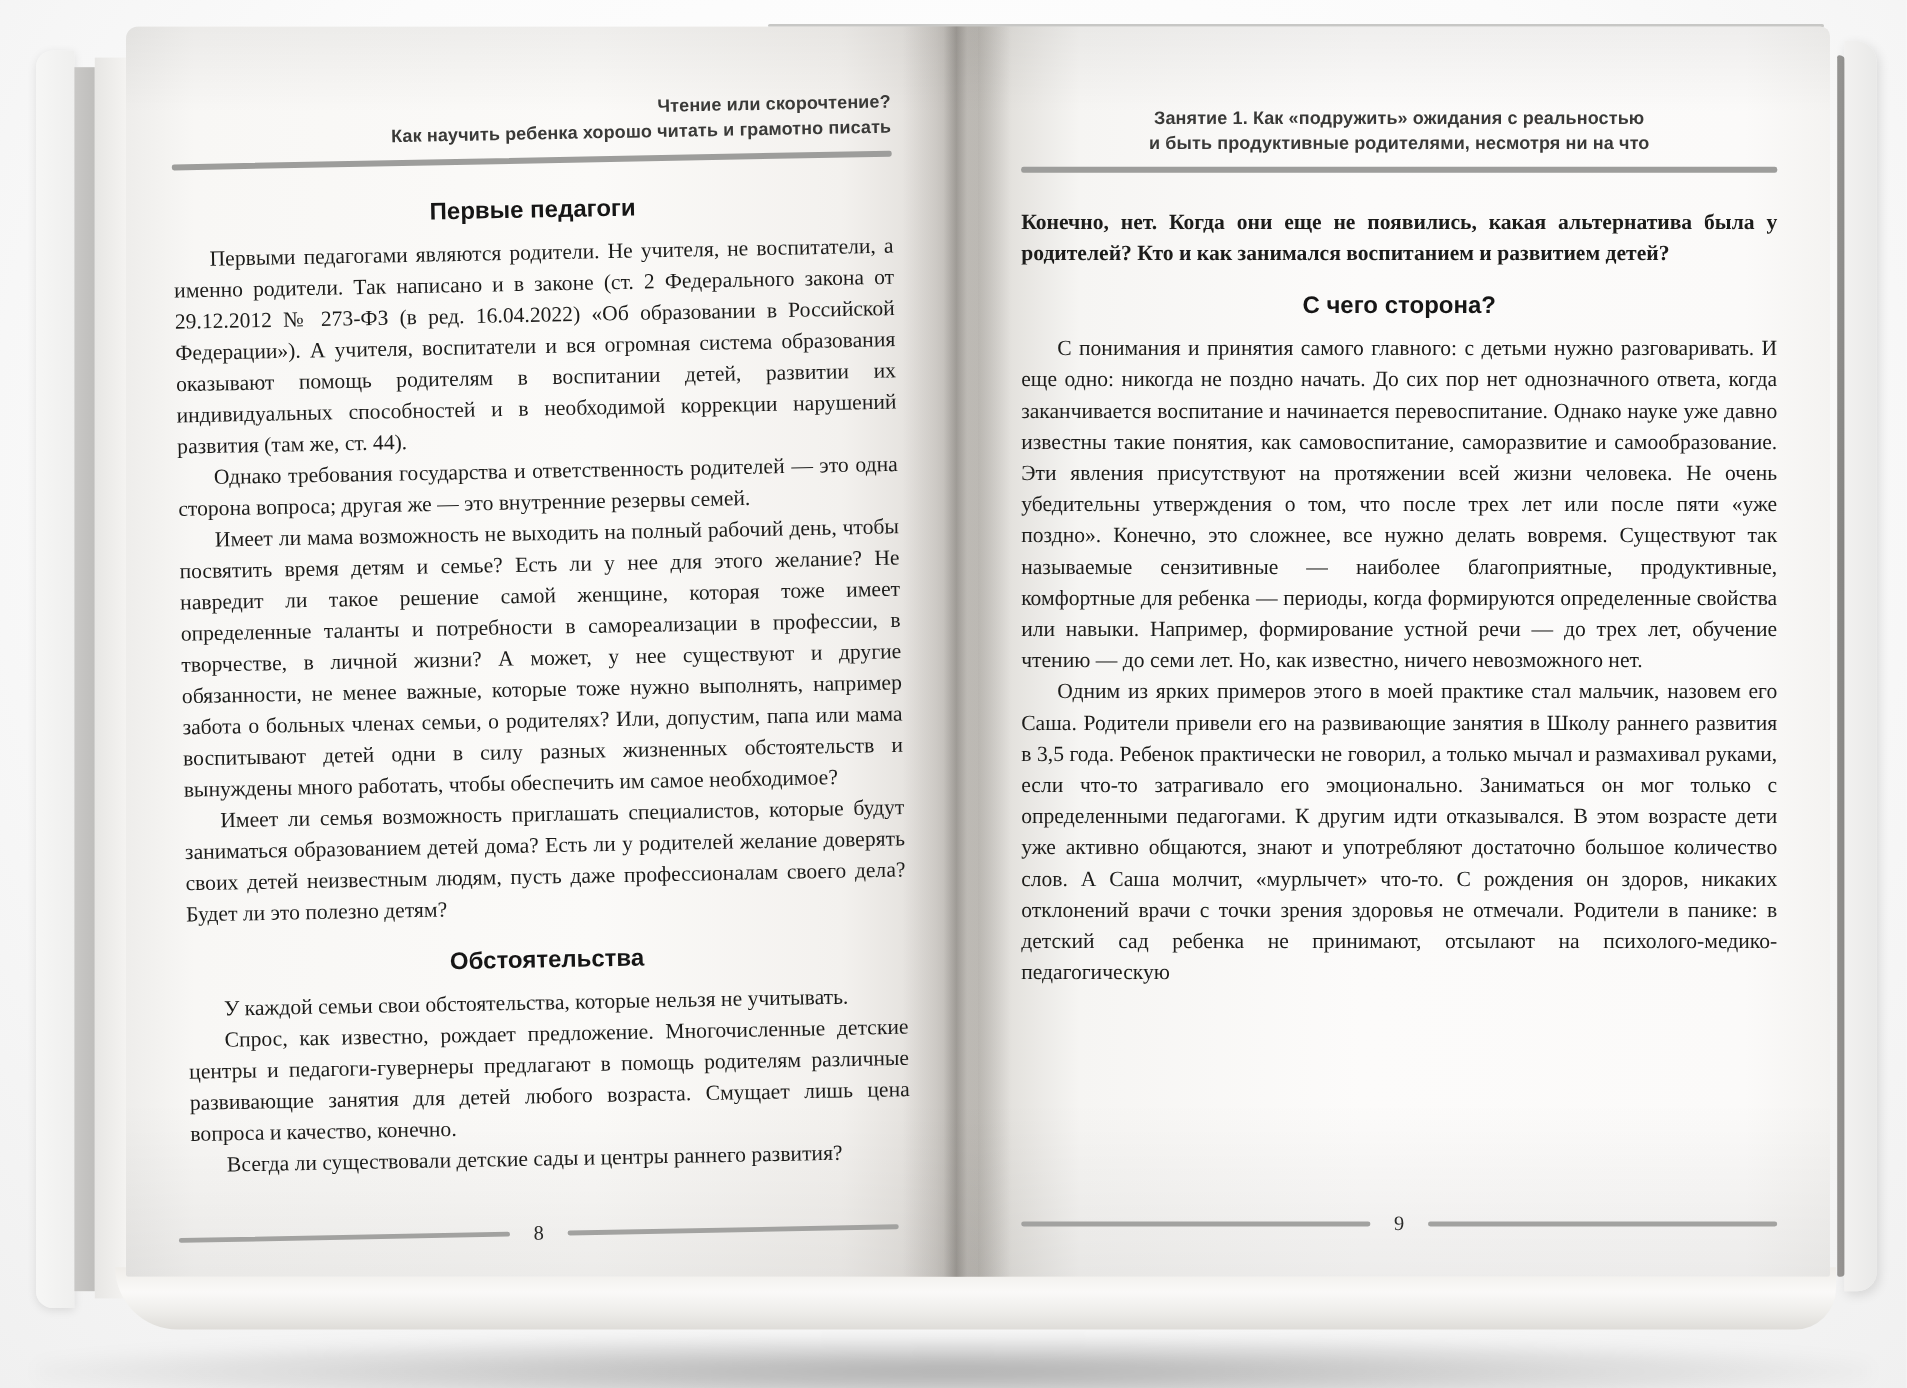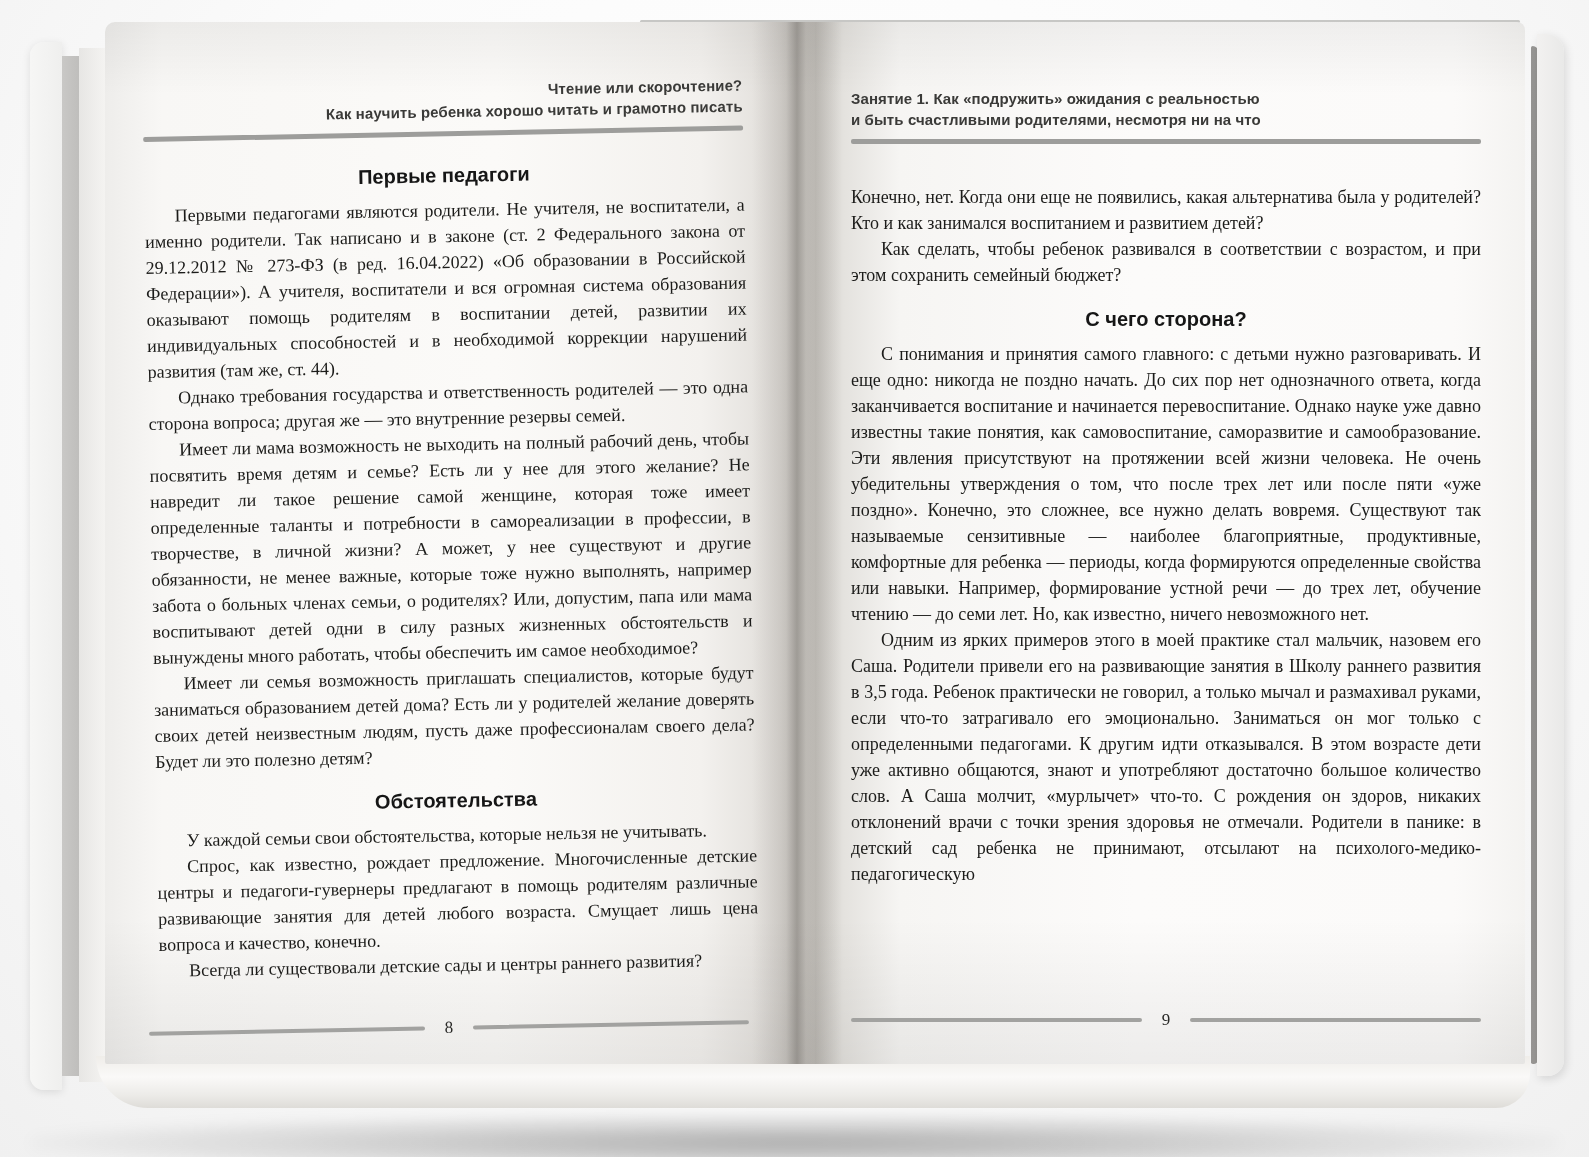--- a/index.html
+++ b/index.html
@@ -89,21 +89,21 @@
   .page-right .page-inner { padding: 66px 44px 0 36px; }
   .tilt-left { transform: rotate(-1.1deg); transform-origin: 50% 40%; }
 
   
   .running-head {
     font-family: "Liberation Sans", sans-serif;
     font-weight: 700; font-size: 15px; line-height: 21px;
     color: #3a3a38; letter-spacing: 0.1px;
   }
   .rh-right { text-align: right; }
-  .rh-left  { text-align: left; }
+  .rh-left  { text-align: center; }
   .head-rule {
     height: 5px; background: #9d9d9b; margin-top: 9px; border-radius: 2px;
   }
   .section-heading {
     font-family: "Liberation Sans", sans-serif;
     font-weight: 700; font-size: 20px; line-height: 26px;
     color: #161616; text-align: center;
     margin: 18px 0 9px 0;
   }
   .section-heading.first { margin-top: 26px; }
@@ -167,26 +167,25 @@
           <div class="footer-rule"></div>
           <div class="page-number">8</div>
           <div class="footer-rule"></div>
         </div>
       </div>
 
       <div class="page page-right">
         <div class="page-inner">
           <div class="running-head rh-left">
             <div>Занятие 1. Как «подружить» ожидания с реальностью</div>
-            <div>и быть счастливыми родителями, несмотря ни на что</div>
+            <div>и быть продуктивные родителями, несмотря ни на что</div>
           </div>
           <div class="head-rule"></div>
 
-          <p class="para noindent" style="margin-top:40px;">Конечно, нет. Когда они еще не появились, какая альтернатива была у родителей? Кто и как занимался воспитанием и развитием детей?</p>
-          <p class="para">Как сделать, чтобы ребенок развивался в соответствии с возрастом, и при этом сохранить семейный бюджет?</p>
+          <p class="para noindent" style="margin-top:28px;font-weight:bold;">Конечно, нет. Когда они еще не появились, какая альтернатива была у родителей? Кто и как занимался воспитанием и развитием детей?</p>
 
           <h2 class="section-heading">С чего сторона?</h2>
           <p class="para">С понимания и принятия самого главного: с детьми нужно разговаривать. И еще одно: никогда не поздно начать. До сих пор нет однозначного ответа, когда заканчивается воспитание и начинается перевоспитание. Однако науке уже давно известны такие понятия, как самовоспитание, саморазвитие и самообразование. Эти явления присутствуют на протяжении всей жизни человека. Не очень убедительны утверждения о том, что после трех лет или после пяти «уже поздно». Конечно, это сложнее, все нужно делать вовремя. Существуют так называемые сензитивные — наиболее благоприятные, продуктивные, комфортные для ребенка — периоды, когда формируются определенные свойства или навыки. Например, формирование устной речи — до трех лет, обучение чтению — до семи лет. Но, как известно, ничего невозможного нет.</p>
 
           <p class="para">Одним из ярких примеров этого в моей практике стал мальчик, назовем его Саша. Родители привели его на развивающие занятия в Школу раннего развития в 3,5 года. Ребенок практически не говорил, а только мычал и размахивал руками, если что-то затрагивало его эмоционально. Заниматься он мог только с определенными педагогами. К другим идти отказывался. В этом возрасте дети уже активно общаются, знают и употребляют достаточно большое количество слов. А Саша молчит, «мурлычет» что-то. С рождения он здоров, никаких отклонений врачи с точки зрения здоровья не отмечали. Родители в панике: в детский сад ребенка не принимают, отсылают на психолого-медико-педагогическую</p>
         </div>
 
         <div class="page-footer">
           <div class="footer-rule"></div>
           <div class="page-number">9</div>

